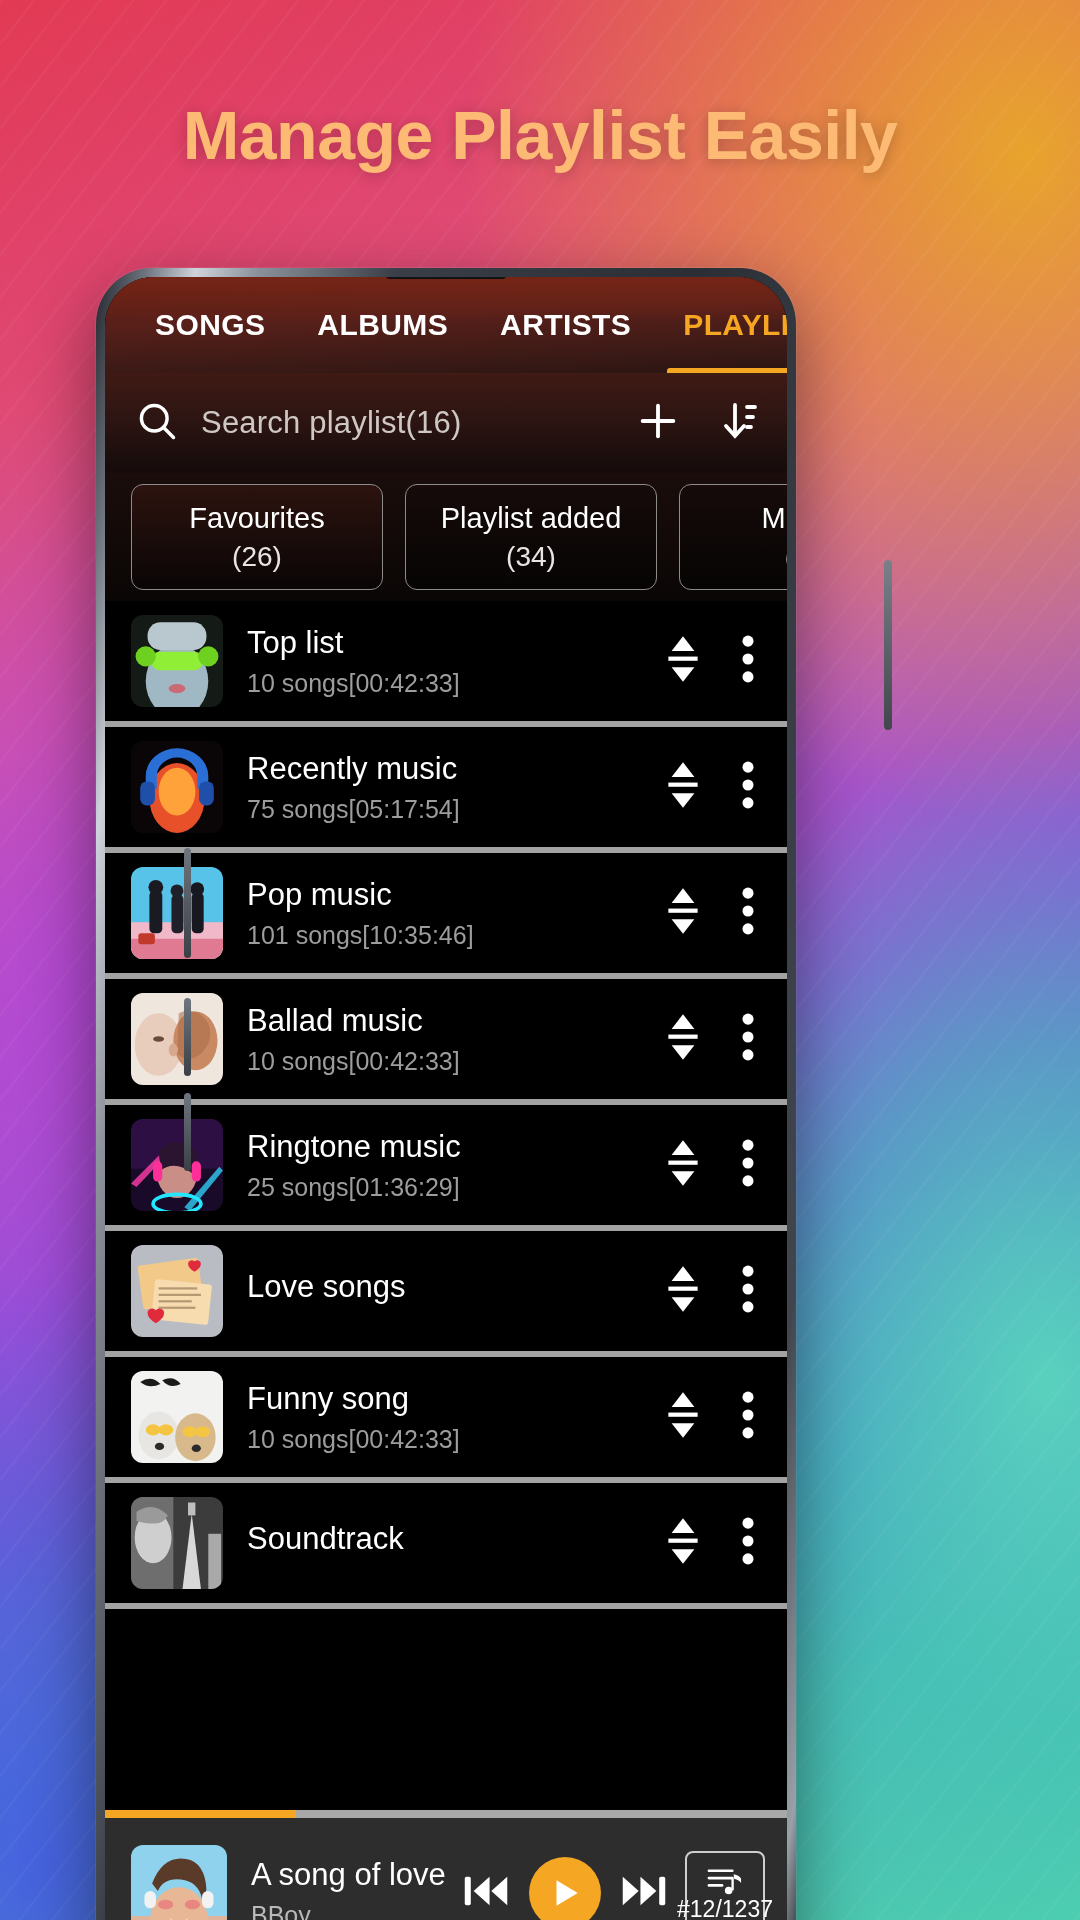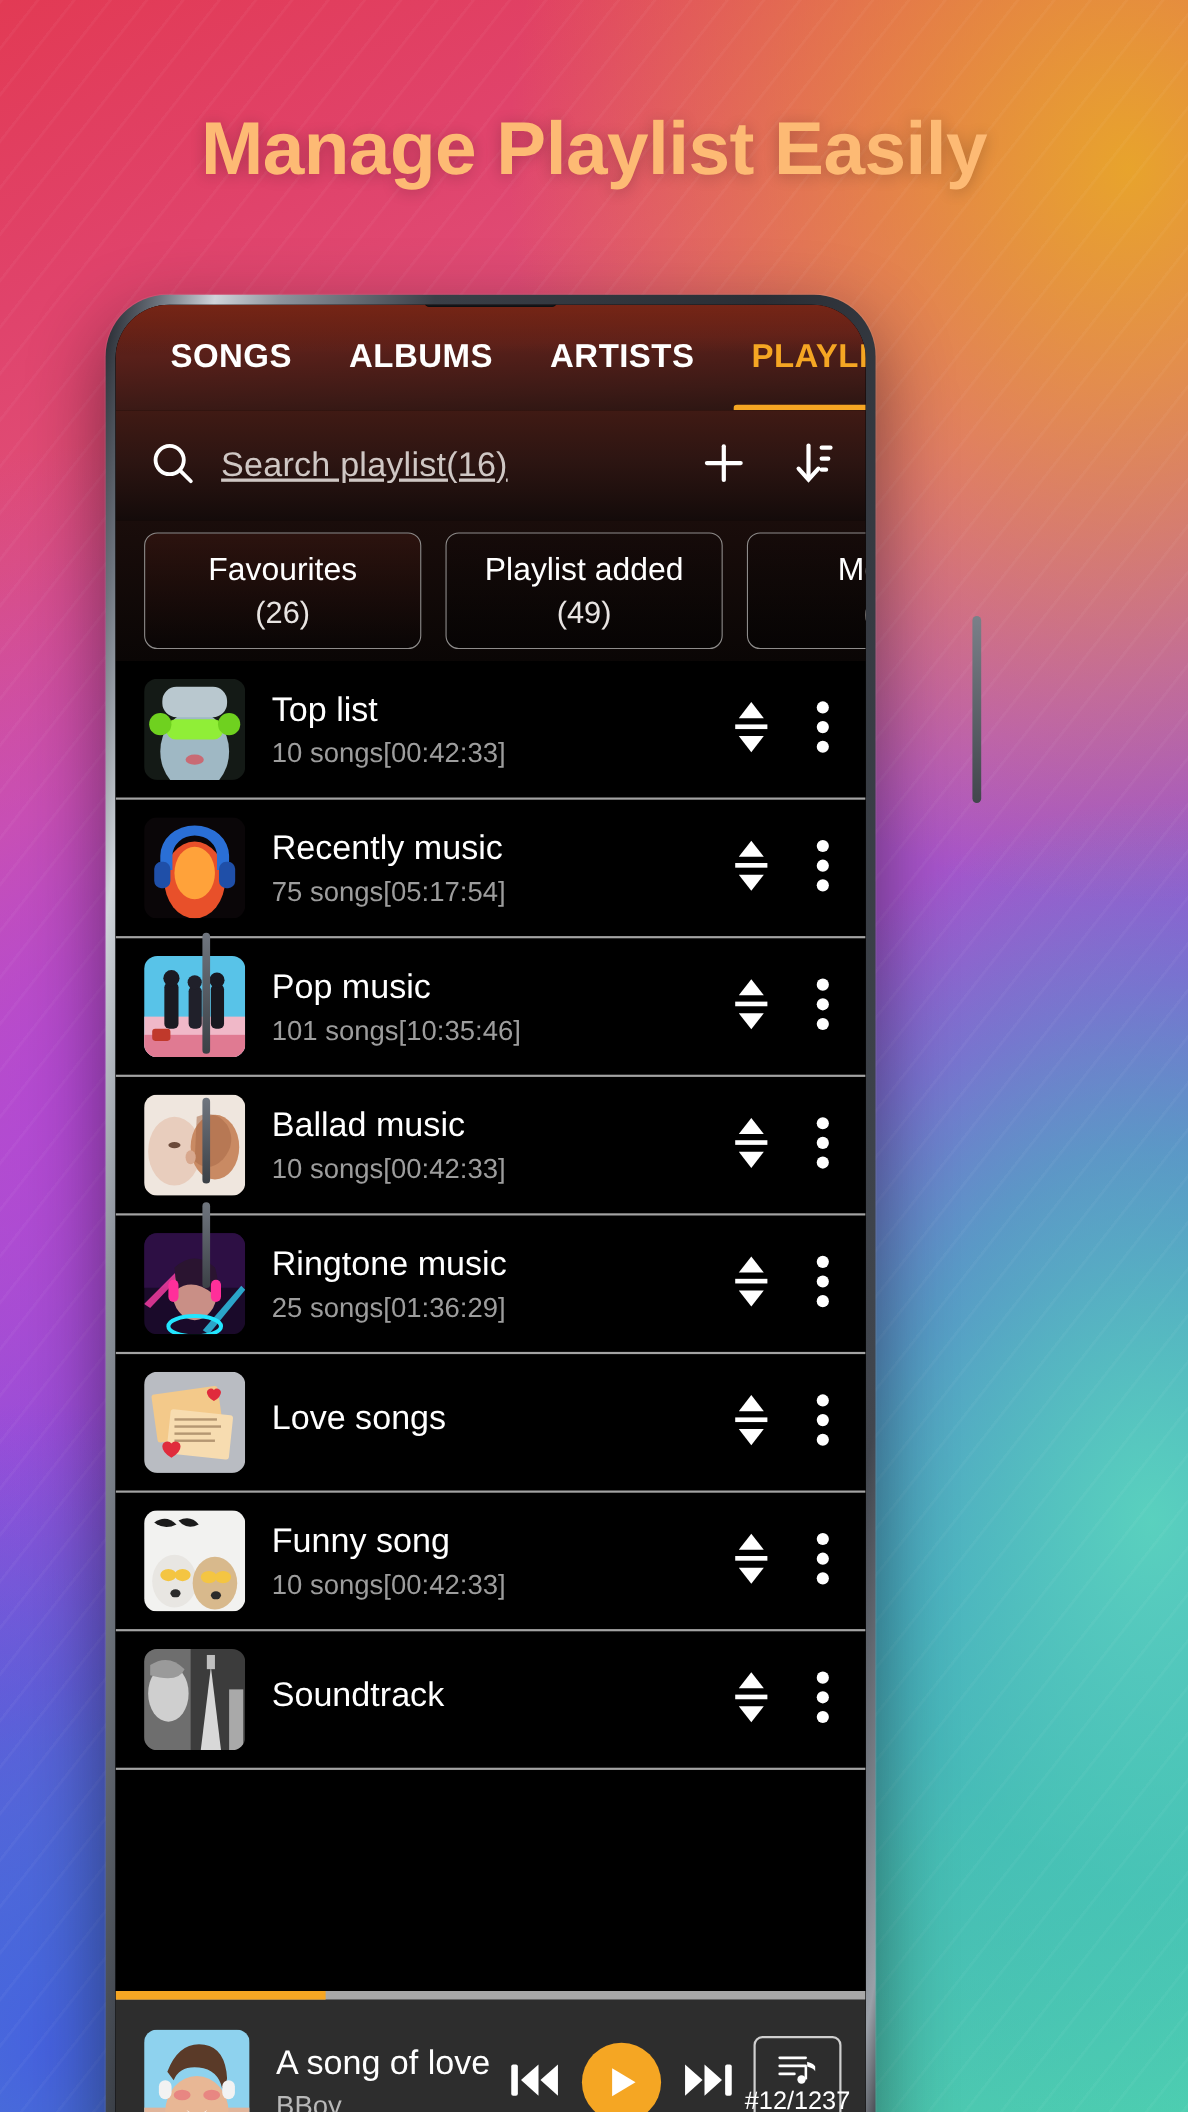--- a/index.html
+++ b/index.html
@@ -158,21 +158,20 @@
     align-items: center;
     padding: 0 28px 0 30px;
     background: linear-gradient(180deg, #401a14 0%, #2d1512 45%, #140b0a 100%);
   }
   #search-icon { flex: none; margin-right: 22px; }
   #search-placeholder {
     flex: 1;
     color: #cfc7c4;
     font-size: 31px;
     letter-spacing: 0.2px;
-    text-decoration: underline;
   }
   .sb-action { flex: none; margin-left: 30px; }
 
   
   #chips {
     position: relative;
     flex: none;
     height: 128px;
     display: flex;
     align-items: center;
@@ -206,21 +205,21 @@
     position: relative;
     background: #000;
     overflow: hidden;
   }
   .row {
     position: relative;
     height: 126px;
     display: flex;
     align-items: center;
     padding: 0 26px 0 26px;
-    border-bottom: 2px solid #a3a3a3;
+    border-bottom: 6px solid #a3a3a3;
   }
   .thumb {
     flex: none;
     width: 92px; height: 92px;
     border-radius: 12px;
     margin-right: 24px;
     overflow: hidden;
     position: relative;
   }
   .thumb svg { display: block; width: 100%; height: 100%; }
@@ -359,21 +358,21 @@
         </span>
       </div>
 
       <div id="chips">
         <div class="chip">
           <span class="chip-label">Favourites</span>
           <span class="chip-count">(26)</span>
         </div>
         <div class="chip">
           <span class="chip-label">Playlist added</span>
-          <span class="chip-count">(49)</span>
+          <span class="chip-count">(34)</span>
         </div>
         <div class="chip">
           <span class="chip-label">Most p</span>
           <span class="chip-count">(16</span>
         </div>
       </div>
 
       <div id="list">
 
         <div class="row">

